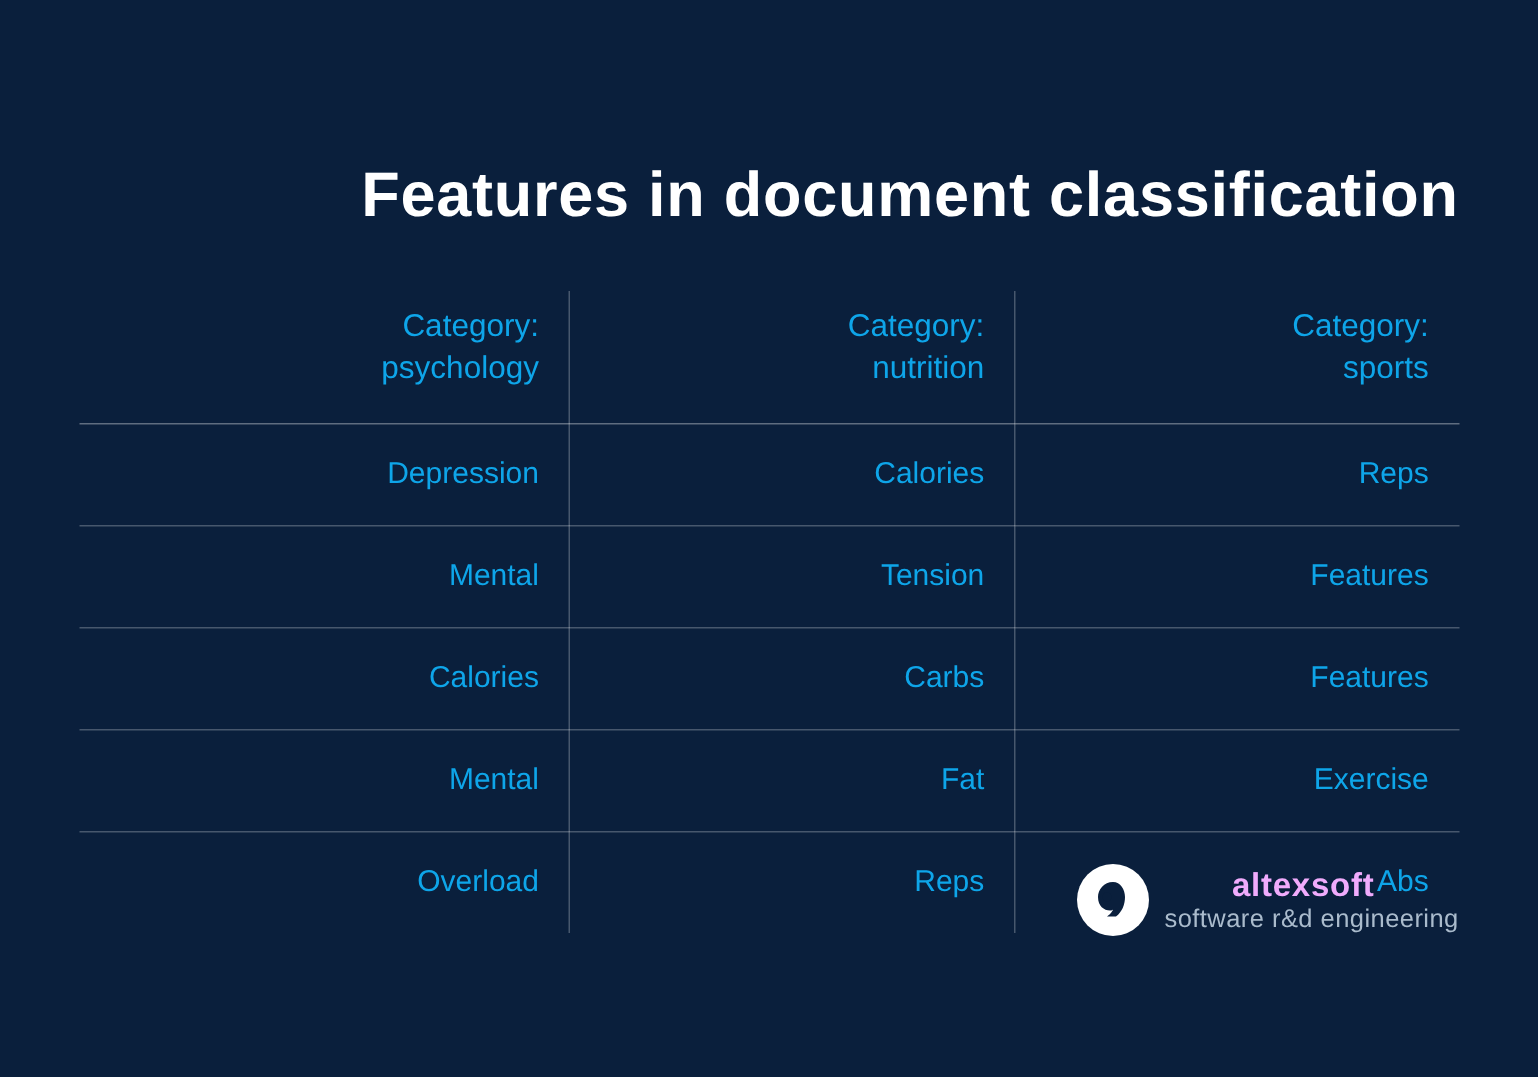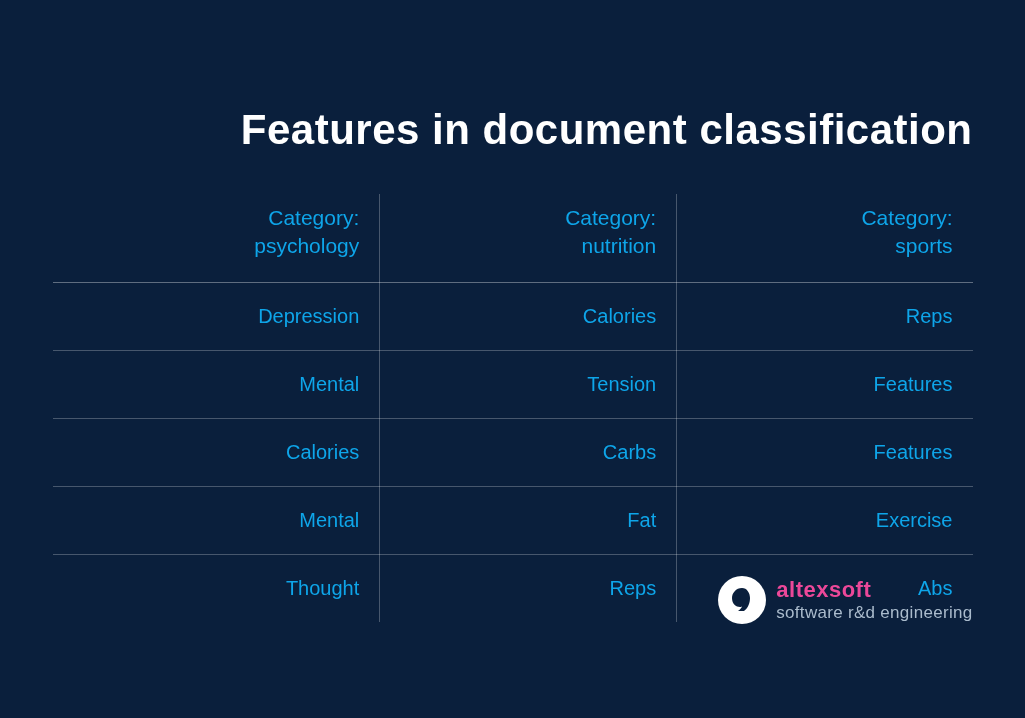--- a/index.html
+++ b/index.html
@@ -78,22 +78,23 @@
 
     .logo-text-group {
       display: flex;
       flex-direction: column;
       line-height: 1.2;
     }
 
     .logo-name {
       font-size: 22px;
       font-weight: 700;
-      color: #ec4899;
+      color: #f0abfc;
       letter-spacing: 0.5px;
+      margin-left: 45px;
     }
 
     .logo-tagline {
       font-size: 17px;
       color: #aabbcc;
       letter-spacing: 0.3px;
     }
   </style>
 </head>
 <body>
@@ -124,21 +125,21 @@
           <td>Calories</td>
           <td>Carbs</td>
           <td>Features</td>
         </tr>
         <tr>
           <td>Mental</td>
           <td>Fat</td>
           <td>Exercise</td>
         </tr>
         <tr>
-          <td>Thought</td>
+          <td>Overload</td>
           <td>Reps</td>
           <td>Abs</td>
         </tr>
       </tbody>
   </table>
 
   <div class="logo-area">
     <svg class="logo-icon" viewBox="0 0 48 48" xmlns="http://www.w3.org/2000/svg">
       <circle cx="24" cy="24" r="24" fill="#ffffff"></circle>
       <path d="M24 12 C18 12 14 17 14 22 C14 28 18 31 22 31 C23 31 24 30.5 24 30.5 C24 30.5 23 33 20 35 L26 35 C30 32 32 27 32 22 C32 17 29 12 24 12 Z" fill="#0a1f3c"></path>

